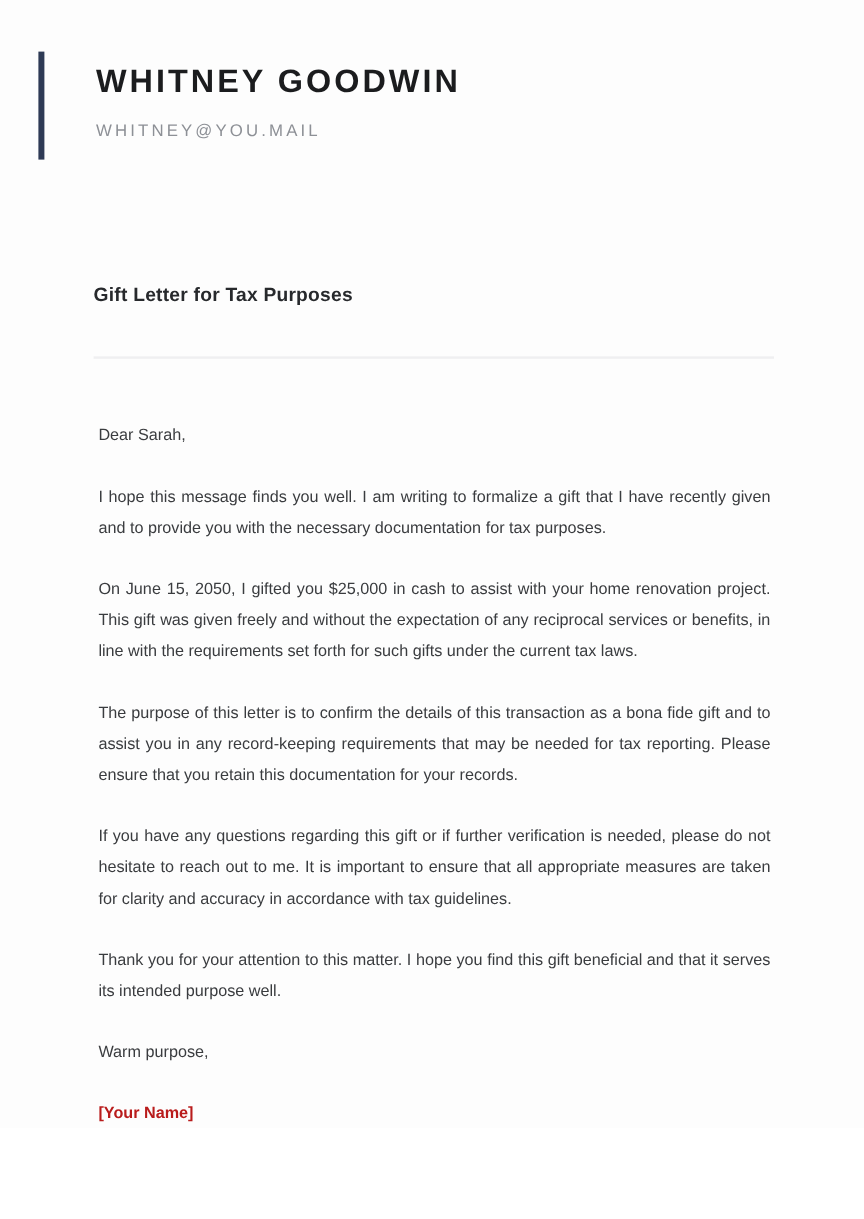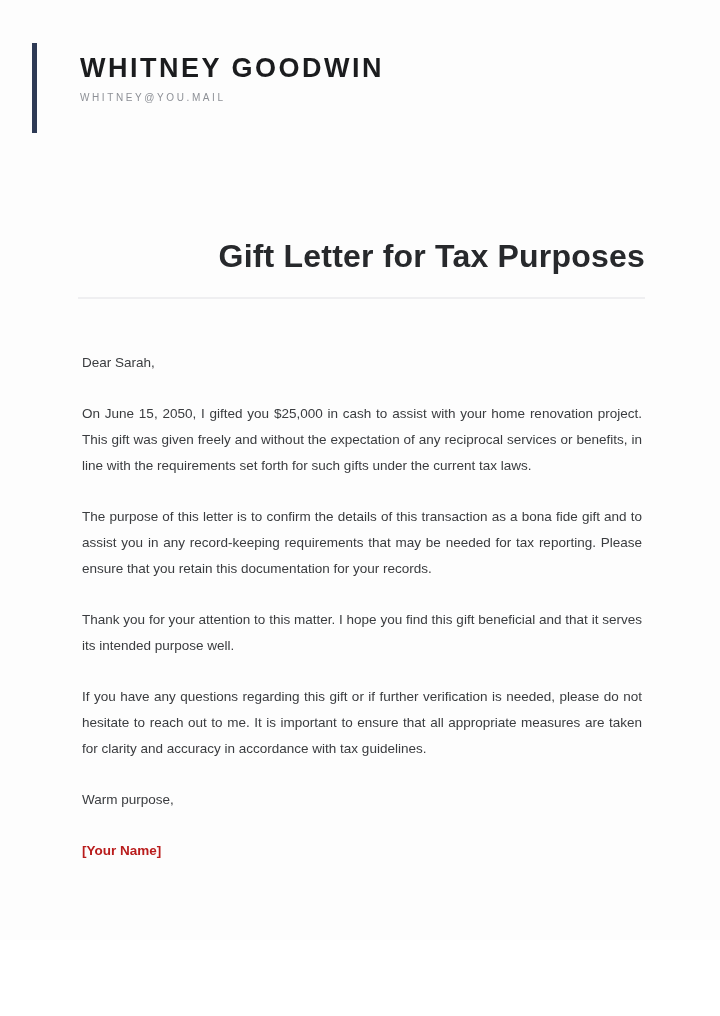--- a/index.html
+++ b/index.html
@@ -31,35 +31,35 @@
     padding-top: 10px;
   }
   .sender-name {
     font-size: 27px;
     font-weight: 800;
     letter-spacing: 2.5px;
     color: #1b1c1e;
     white-space: nowrap;
   }
   .sender-email {
-    margin-top: 8px;
-    font-size: 10px;
+    margin-top: 16px;
+    font-size: 14px;
     font-weight: 500;
     letter-spacing: 2.6px;
     color: #8d9096;
     white-space: nowrap;
   }
   
   .doc-title {
     position: absolute;
     top: 238px;
     left: 78px;
     width: 567px;
-    text-align: right;
-    font-size: 32px;
+    text-align: left;
+    font-size: 16px;
     font-weight: 700;
     color: #27292c;
     letter-spacing: 0.2px;
   }
   .title-divider {
     position: absolute;
     top: 297px;
     left: 78px;
     width: 567px;
     height: 2px;
@@ -96,21 +96,22 @@
       <div class="sender-email">WHITNEY@YOU.MAIL</div>
     </div>
   </div>
 
   <div class="doc-title">Gift Letter for Tax Purposes</div>
 
   <div class="title-divider"></div>
 
   <div class="letter-body">
     <p class="salutation">Dear Sarah,</p>
+    <p class="para">I hope this message finds you well. I am writing to formalize a gift that I have recently given and to provide you with the necessary documentation for tax purposes.</p>
     <p class="para">On June 15, 2050, I gifted you $25,000 in cash to assist with your home renovation project. This gift was given freely and without the expectation of any reciprocal services or benefits, in line with the requirements set forth for such gifts under the current tax laws.</p>
     <p class="para">The purpose of this letter is to confirm the details of this transaction as a bona fide gift and to assist you in any record-keeping requirements that may be needed for tax reporting. Please ensure that you retain this documentation for your records.</p>
+    <p class="para">If you have any questions regarding this gift or if further verification is needed, please do not hesitate to reach out to me. It is important to ensure that all appropriate measures are taken for clarity and accuracy in accordance with tax guidelines.</p>
     <p class="para">Thank you for your attention to this matter. I hope you find this gift beneficial and that it serves its intended purpose well.</p>
-    <p class="para">If you have any questions regarding this gift or if further verification is needed, please do not hesitate to reach out to me. It is important to ensure that all appropriate measures are taken for clarity and accuracy in accordance with tax guidelines.</p>
     <p class="closing">Warm purpose,</p>
     <p class="signature">[Your Name]</p>
   </div>
 
 </div>
 
 </body></html>

